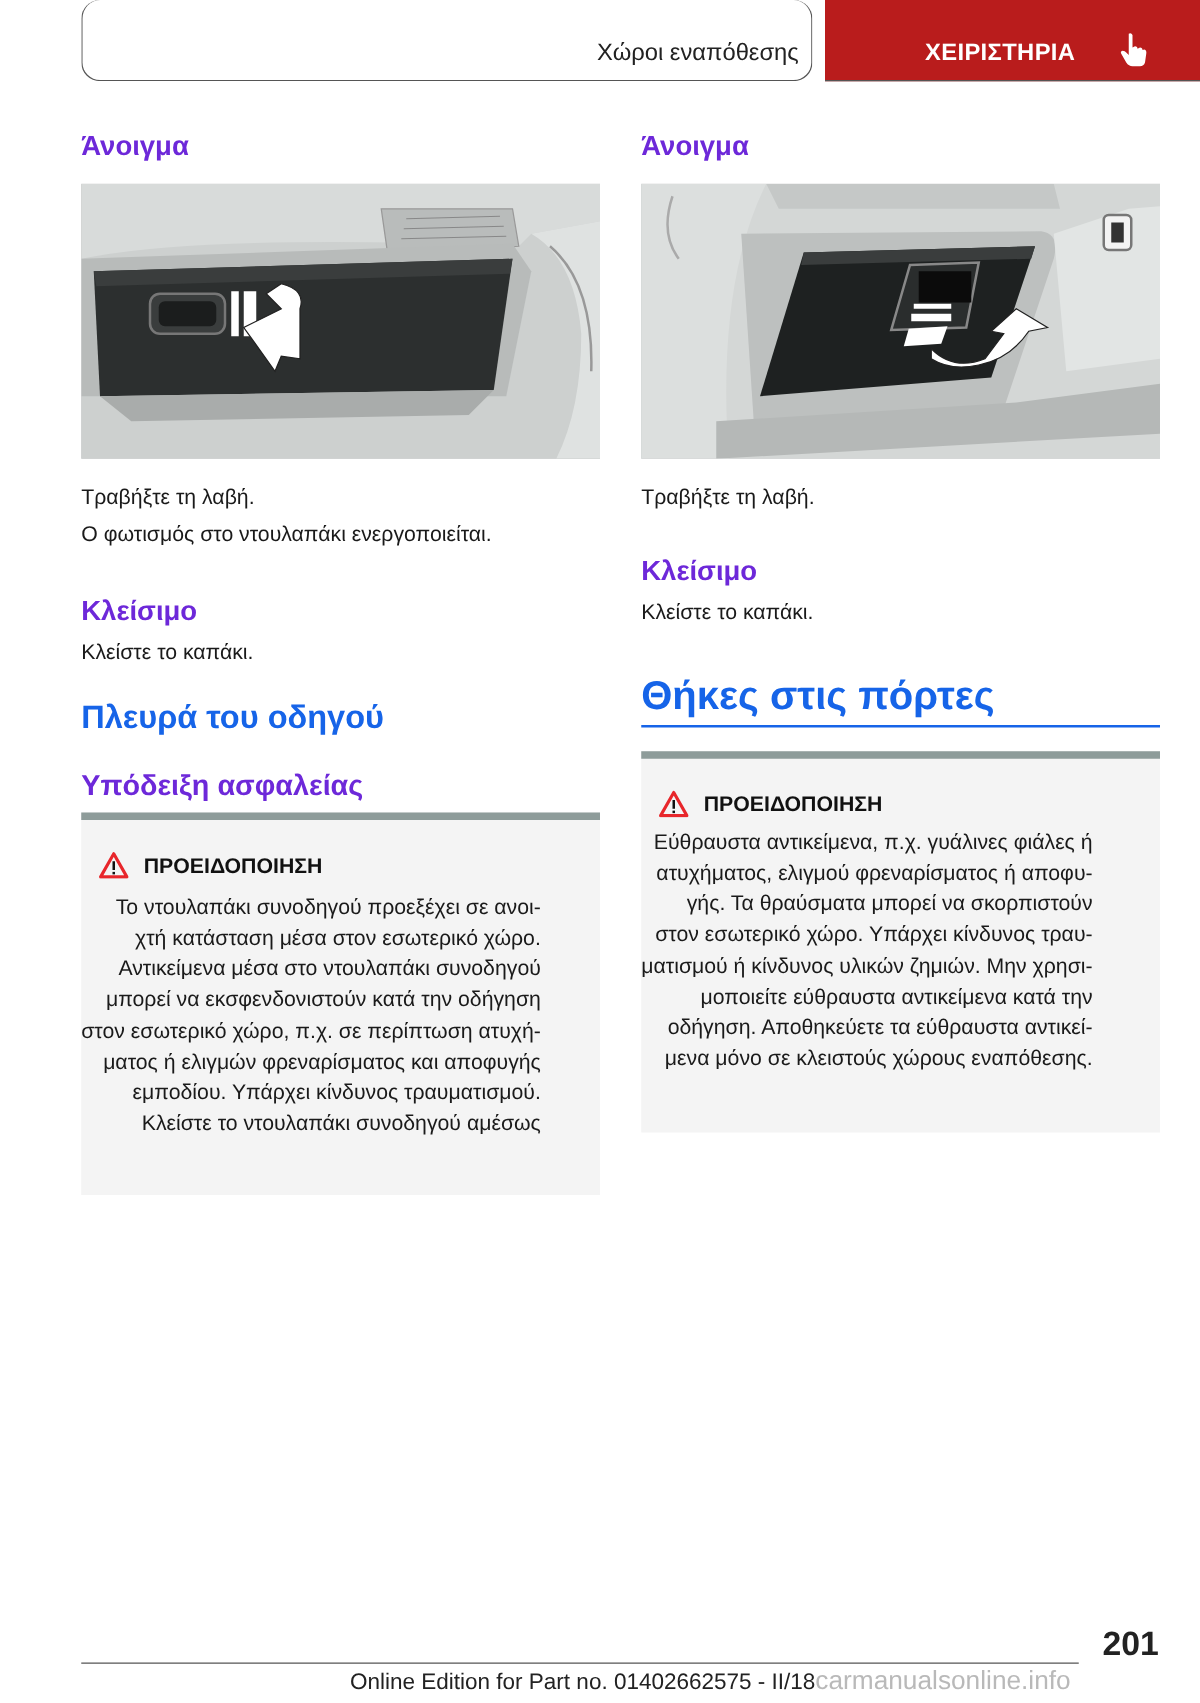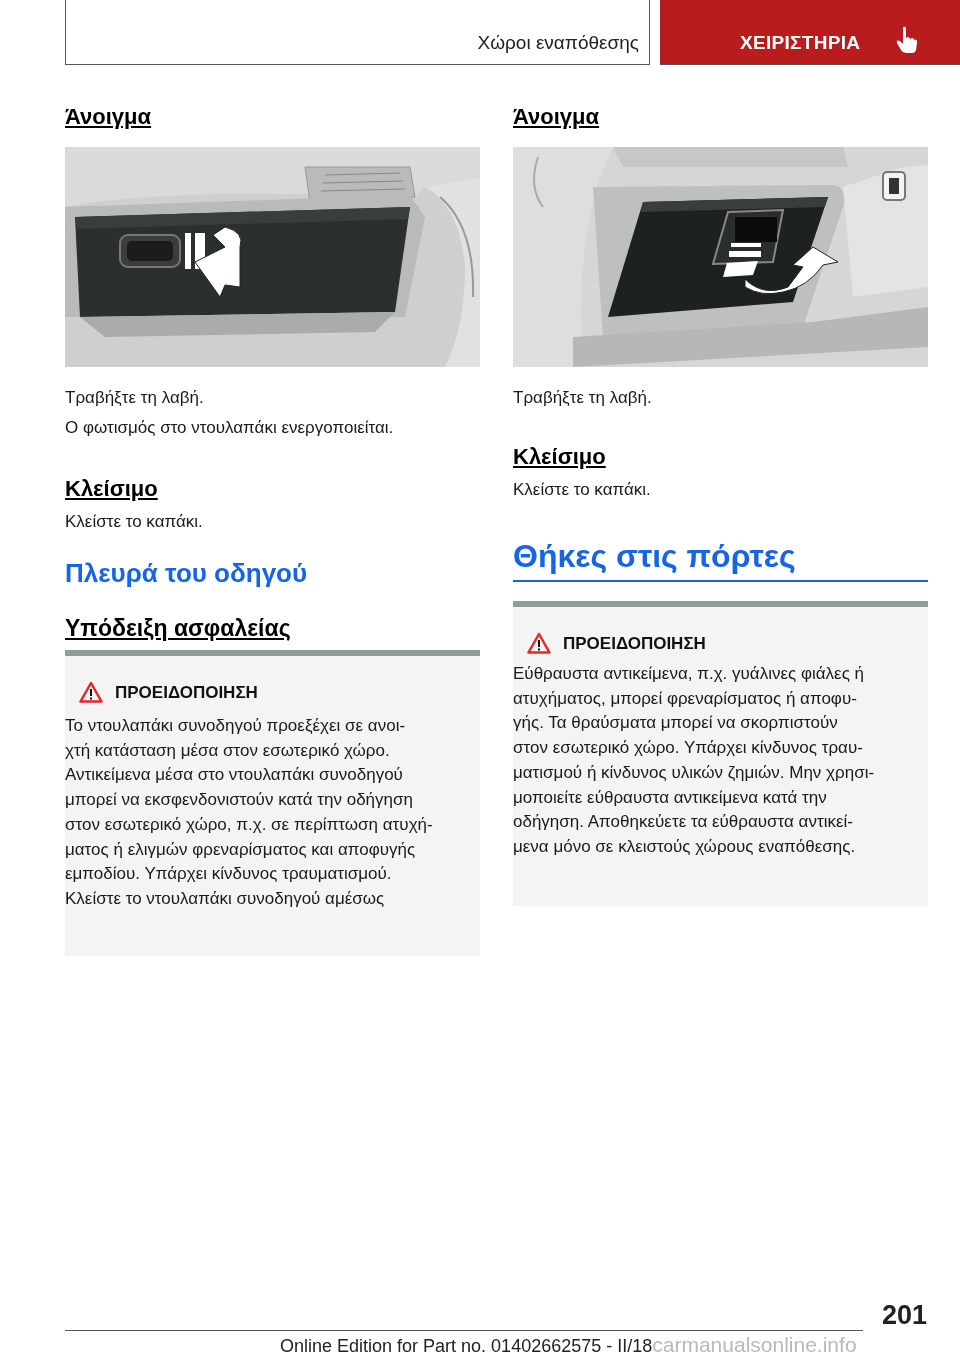--- a/index.html
+++ b/index.html
@@ -3,41 +3,41 @@
 <meta charset="utf-8">
 <style>
   * { box-sizing: border-box; margin: 0; padding: 0; }
   body {
     width: 960px; height: 1362px; background: #ffffff;
     font-family: "Liberation Sans", sans-serif; color: #1a1a1a;
     position: relative; overflow: hidden;
   }
   .header-left {
     position: absolute; left: 65px; top: 0; width: 585px; height: 65px;
-    border-left: 1px solid #555; border-right: 1px solid #555; border-bottom: 1px solid #555;
+    border-left: 1px solid #555; border-right: 1px solid #555; border-bottom: 1px solid #555; border-radius: 15px;
   }
   .header-left span {
     position: absolute; right: 10px; top: 32px; font-size: 19px; color: #222;
   }
   .header-right {
     position: absolute; left: 660px; top: 0; width: 300px; height: 65px; background: #b91c1c;
     border-bottom: 1px solid #555;
   }
   .header-right .label {
     position: absolute; left: 80px; top: 32px; font-size: 19px; font-weight: bold; color: #ffffff;
     letter-spacing: 0.3px;
   }
   .header-right .hand { position: absolute; left: 236px; top: 26px; width: 22px; height: 28px; }
-  .h-sub { color: #000000; font-weight: bold; font-size: 22px; text-decoration: underline; }
+  .h-sub { color: #6d28d9; font-weight: bold; font-size: 22px; }
   .h-main { color: #1664e8; font-weight: bold; font-size: 26px; }
   .h-main-big { color: #1664e8; font-weight: bold; font-size: 32px; }
   .p { font-size: 17px; line-height: 24px; color: #1a1a1a; }
   .figure { position: absolute; background: #c9cccc; overflow: hidden; }
   .warn {
-    position: absolute; background: #f4f4f4; border-top: 6px solid #8e9c9a;
+    position: absolute; background: #f4f4f4; border-top: 6px solid #8e9c9a; text-align: right;
   }
   .warn-title { font-size: 17px; font-weight: bold; color: #111; position: absolute; left: 50px; }
   .warn-icon { position: absolute; left: 14px; width: 24px; height: 22px; }
   .warn-text { position: absolute; left: 0; padding: 0 0 0 0; font-size: 17px; line-height: 24.7px; color: #1a1a1a; }
   .footer-line { position: absolute; left: 65px; top: 1330px; width: 798px; height: 1px; background: #555; }
   .page-num { position: absolute; left: 882px; top: 1300px; font-size: 27px; font-weight: bold; color: #222; }
   .footer-text { position: absolute; left: 280px; top: 1333px; font-size: 18px; color: #222; white-space: nowrap; }
   .footer-text .wm { color: #b9b9b9; font-size: 21px; }
   .blue-rule { position: absolute; height: 2px; background: #1664e8; }
 </style>
@@ -142,21 +142,21 @@
 
   <div class="warn" style="left:513px;top:601px;width:415px;height:305px;">
     <svg class="warn-icon" style="top:25px;" viewBox="0 0 24 22">
       <path d="M12 2 L22.5 20.5 L1.5 20.5 Z" fill="none" stroke="#e8262b" stroke-width="2.5" stroke-linejoin="round"></path>
       <rect x="11" y="8" width="2" height="7" fill="#111"></rect>
       <rect x="11" y="16.5" width="2" height="2" fill="#111"></rect>
     </svg>
     <div class="warn-title" style="top:27px;">ΠΡΟΕΙΔΟΠΟΙΗΣΗ</div>
     <div class="warn-text" style="top:55px;">
       <div>Εύθραυστα αντικείμενα, π.χ. γυάλινες φιάλες ή</div>
-      <div>ατυχήματος, μπορεί φρεναρίσματος ή αποφυ-</div>
+      <div>ατυχήματος, ελιγμού φρεναρίσματος ή αποφυ-</div>
       <div>γής. Τα θραύσματα μπορεί να σκορπιστούν</div>
       <div>στον εσωτερικό χώρο. Υπάρχει κίνδυνος τραυ-</div>
       <div>ματισμού ή κίνδυνος υλικών ζημιών. Μην χρησι-</div>
       <div>μοποιείτε εύθραυστα αντικείμενα κατά την</div>
       <div>οδήγηση. Αποθηκεύετε τα εύθραυστα αντικεί-</div>
       <div>μενα μόνο σε κλειστούς χώρους εναπόθεσης.</div>
     </div>
   </div>
 </div>
 

